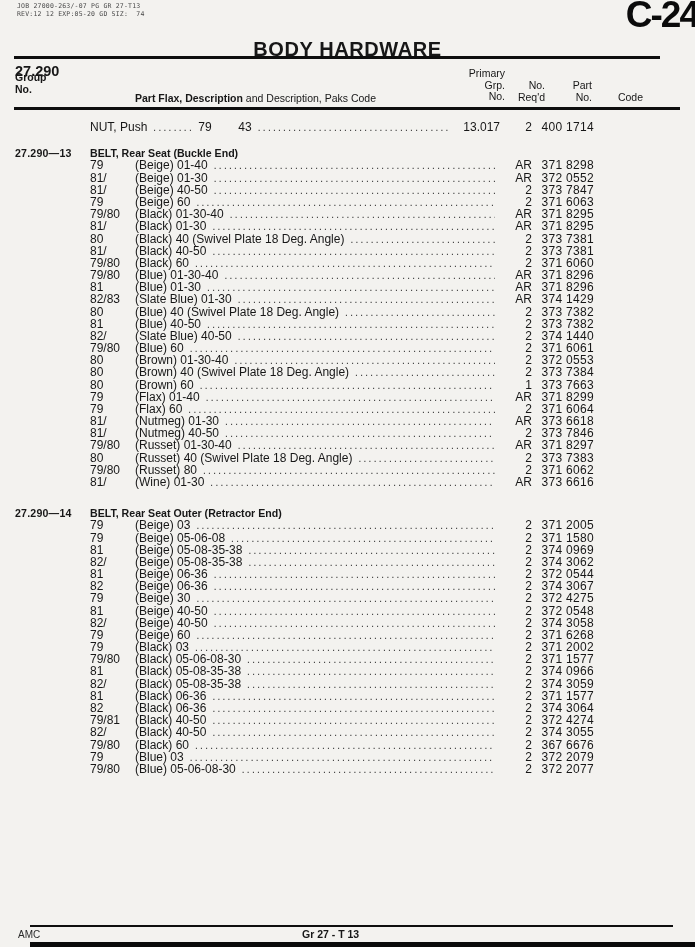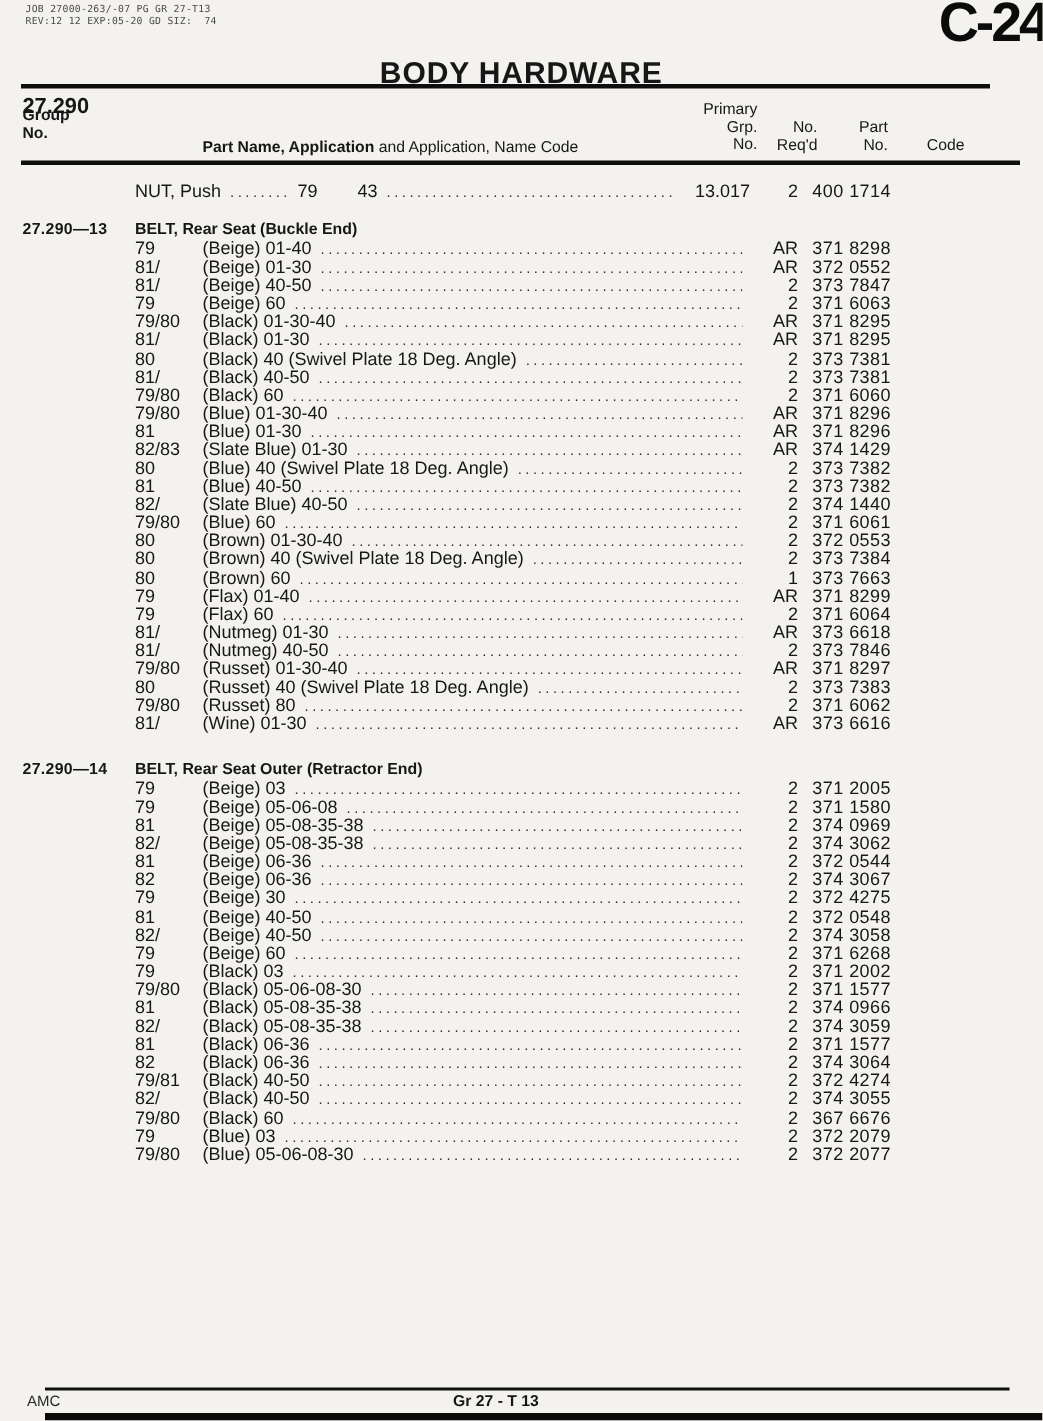--- a/index.html
+++ b/index.html
@@ -87,21 +87,21 @@
 
   <div class="group-number">27.290</div>
   <div class="page-title">BODY HARDWARE</div>
 
   <div class="rule rule-1"></div>
 
   <div class="colhead ch-group">
     <div>Group</div>
     <div>No.</div>
   </div>
-  <div class="colhead ch-partname"><b>Part Name, Application</b><span> and Application, Name Code</span></div>
+  <div class="colhead ch-partname"><b>Part Flax, Description</b><span> and Description, Paks Code</span></div>
   <div class="colhead ch-primary">
     <div>Primary</div>
     <div>Grp.</div>
     <div>No.</div>
   </div>
   <div class="colhead ch-req">
     <div>No.</div>
     <div>Req'd</div>
   </div>
   <div class="colhead ch-part">

